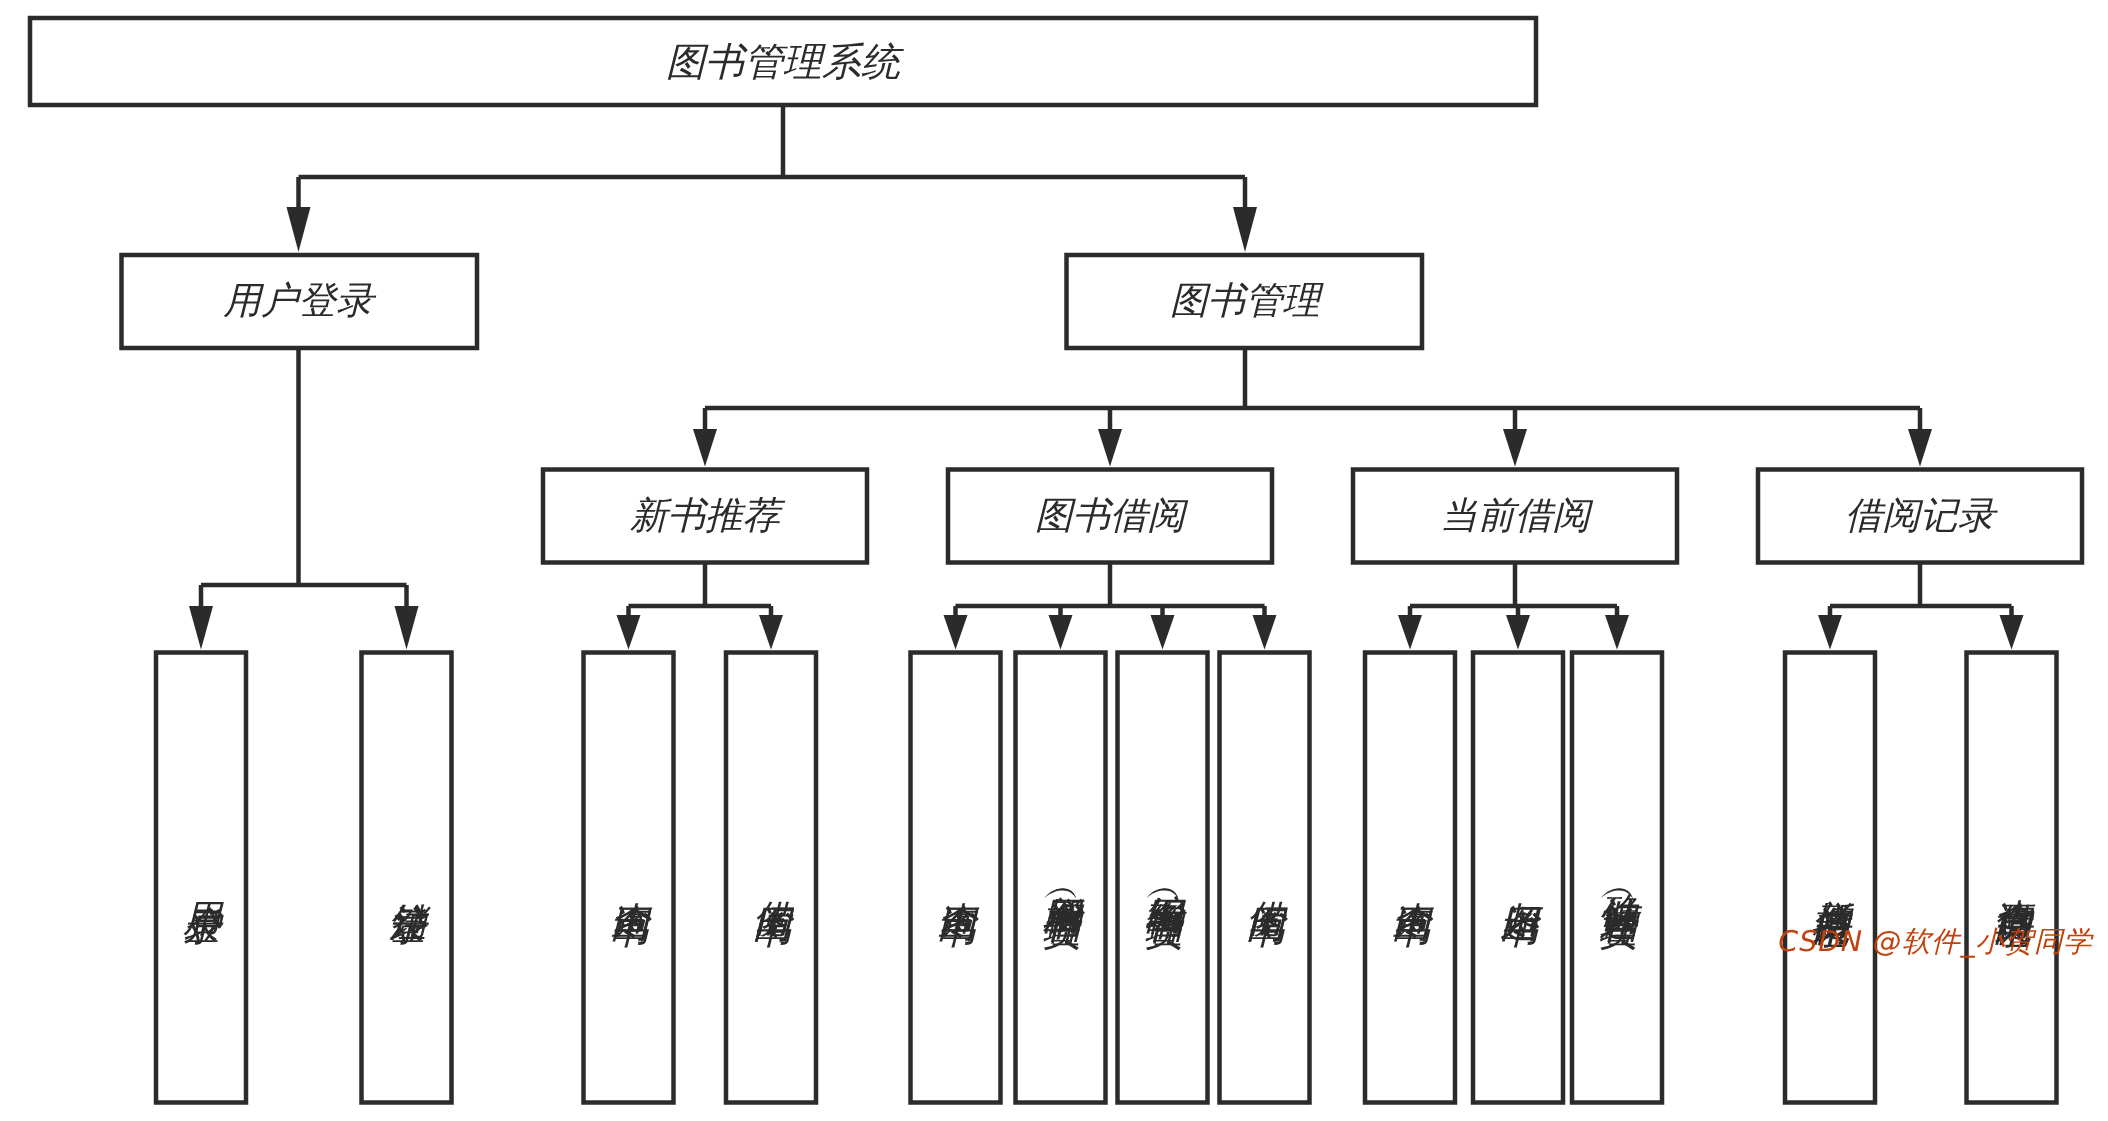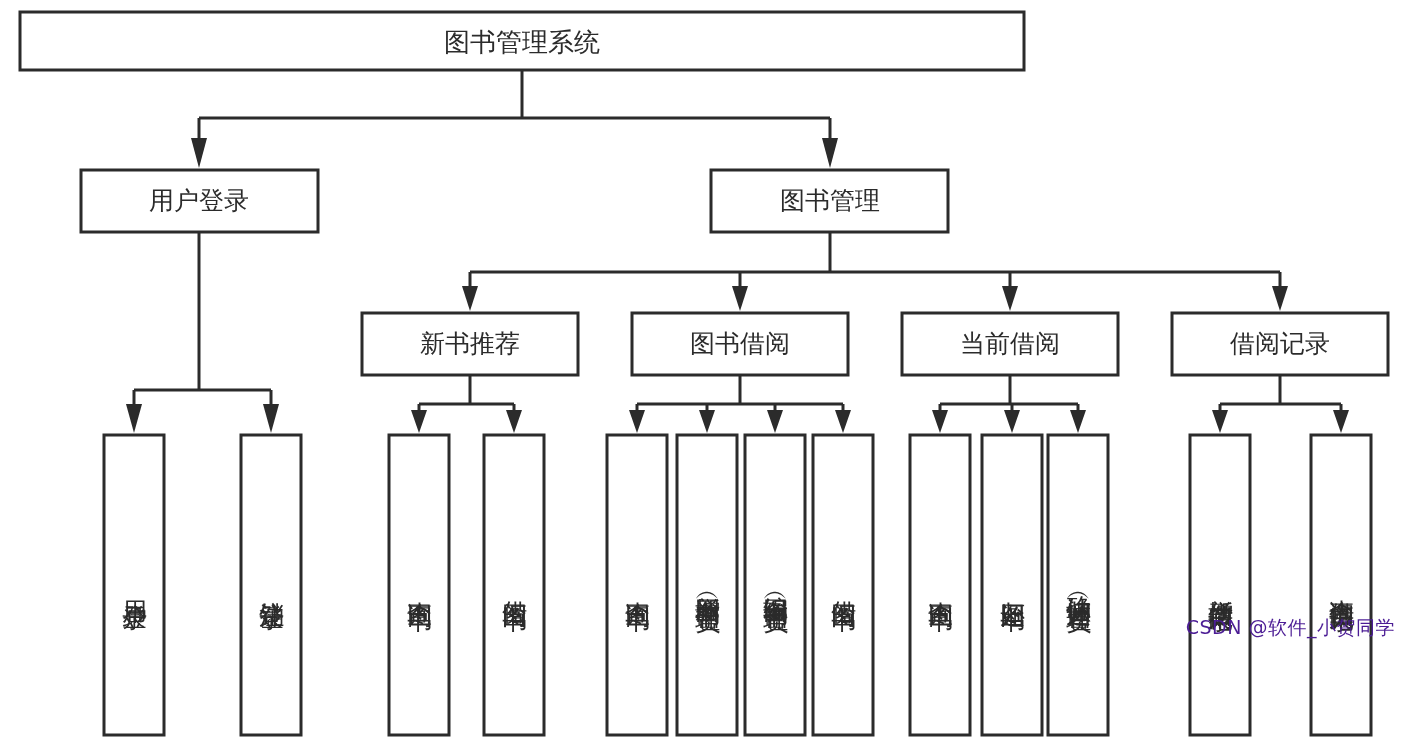--- a/index.html
+++ b/index.html
@@ -1,20 +1,20 @@
 <!DOCTYPE html>
 <html><head>
 <meta charset="utf-8">
 <style>
   html,body{margin:0;padding:0;background:#ffffff;}
   body{
     width:1405px;height:747px;overflow:hidden;
     font-family:"DejaVu Sans","Liberation Sans",sans-serif;
   }
-  #stage{position:relative;width:1405px;height:645px;background:#ffffff;}
+  #stage{position:relative;width:1405px;height:645px;background:#ffffff;font-style:italic;}
   svg#diagram{position:absolute;left:0;top:0;width:1405px;height:747px;display:block;}
 
   .node-rect{fill:#ffffff;stroke:#2b2b2b;stroke-width:3;}
   .edge{stroke:#2b2b2b;stroke-width:3;fill:none;stroke-linecap:butt;}
   .arrow-head{fill:#2b2b2b;stroke:none;}
 
   .node-label{
     font-family:"DejaVu Sans","Liberation Sans",sans-serif;
     fill:#2b2b2b;
     dominant-baseline:middle;
@@ -35,21 +35,21 @@
     letter-spacing:2px;
     color:#2b2b2b;
     font-family:"DejaVu Sans","Liberation Sans",sans-serif;
     white-space:nowrap;
     pointer-events:none;
   }
   .watermark{
     position:absolute;
     right:10px;bottom:4px;
     font-size:19px;
-    color:#4c1d95;
+    color:#c2410c;
     font-family:"DejaVu Sans","Liberation Sans",sans-serif;
     letter-spacing:0.5px;
     white-space:nowrap;
   }
 </style>
 </head>
 <body>
 
 <div id="stage">
 

